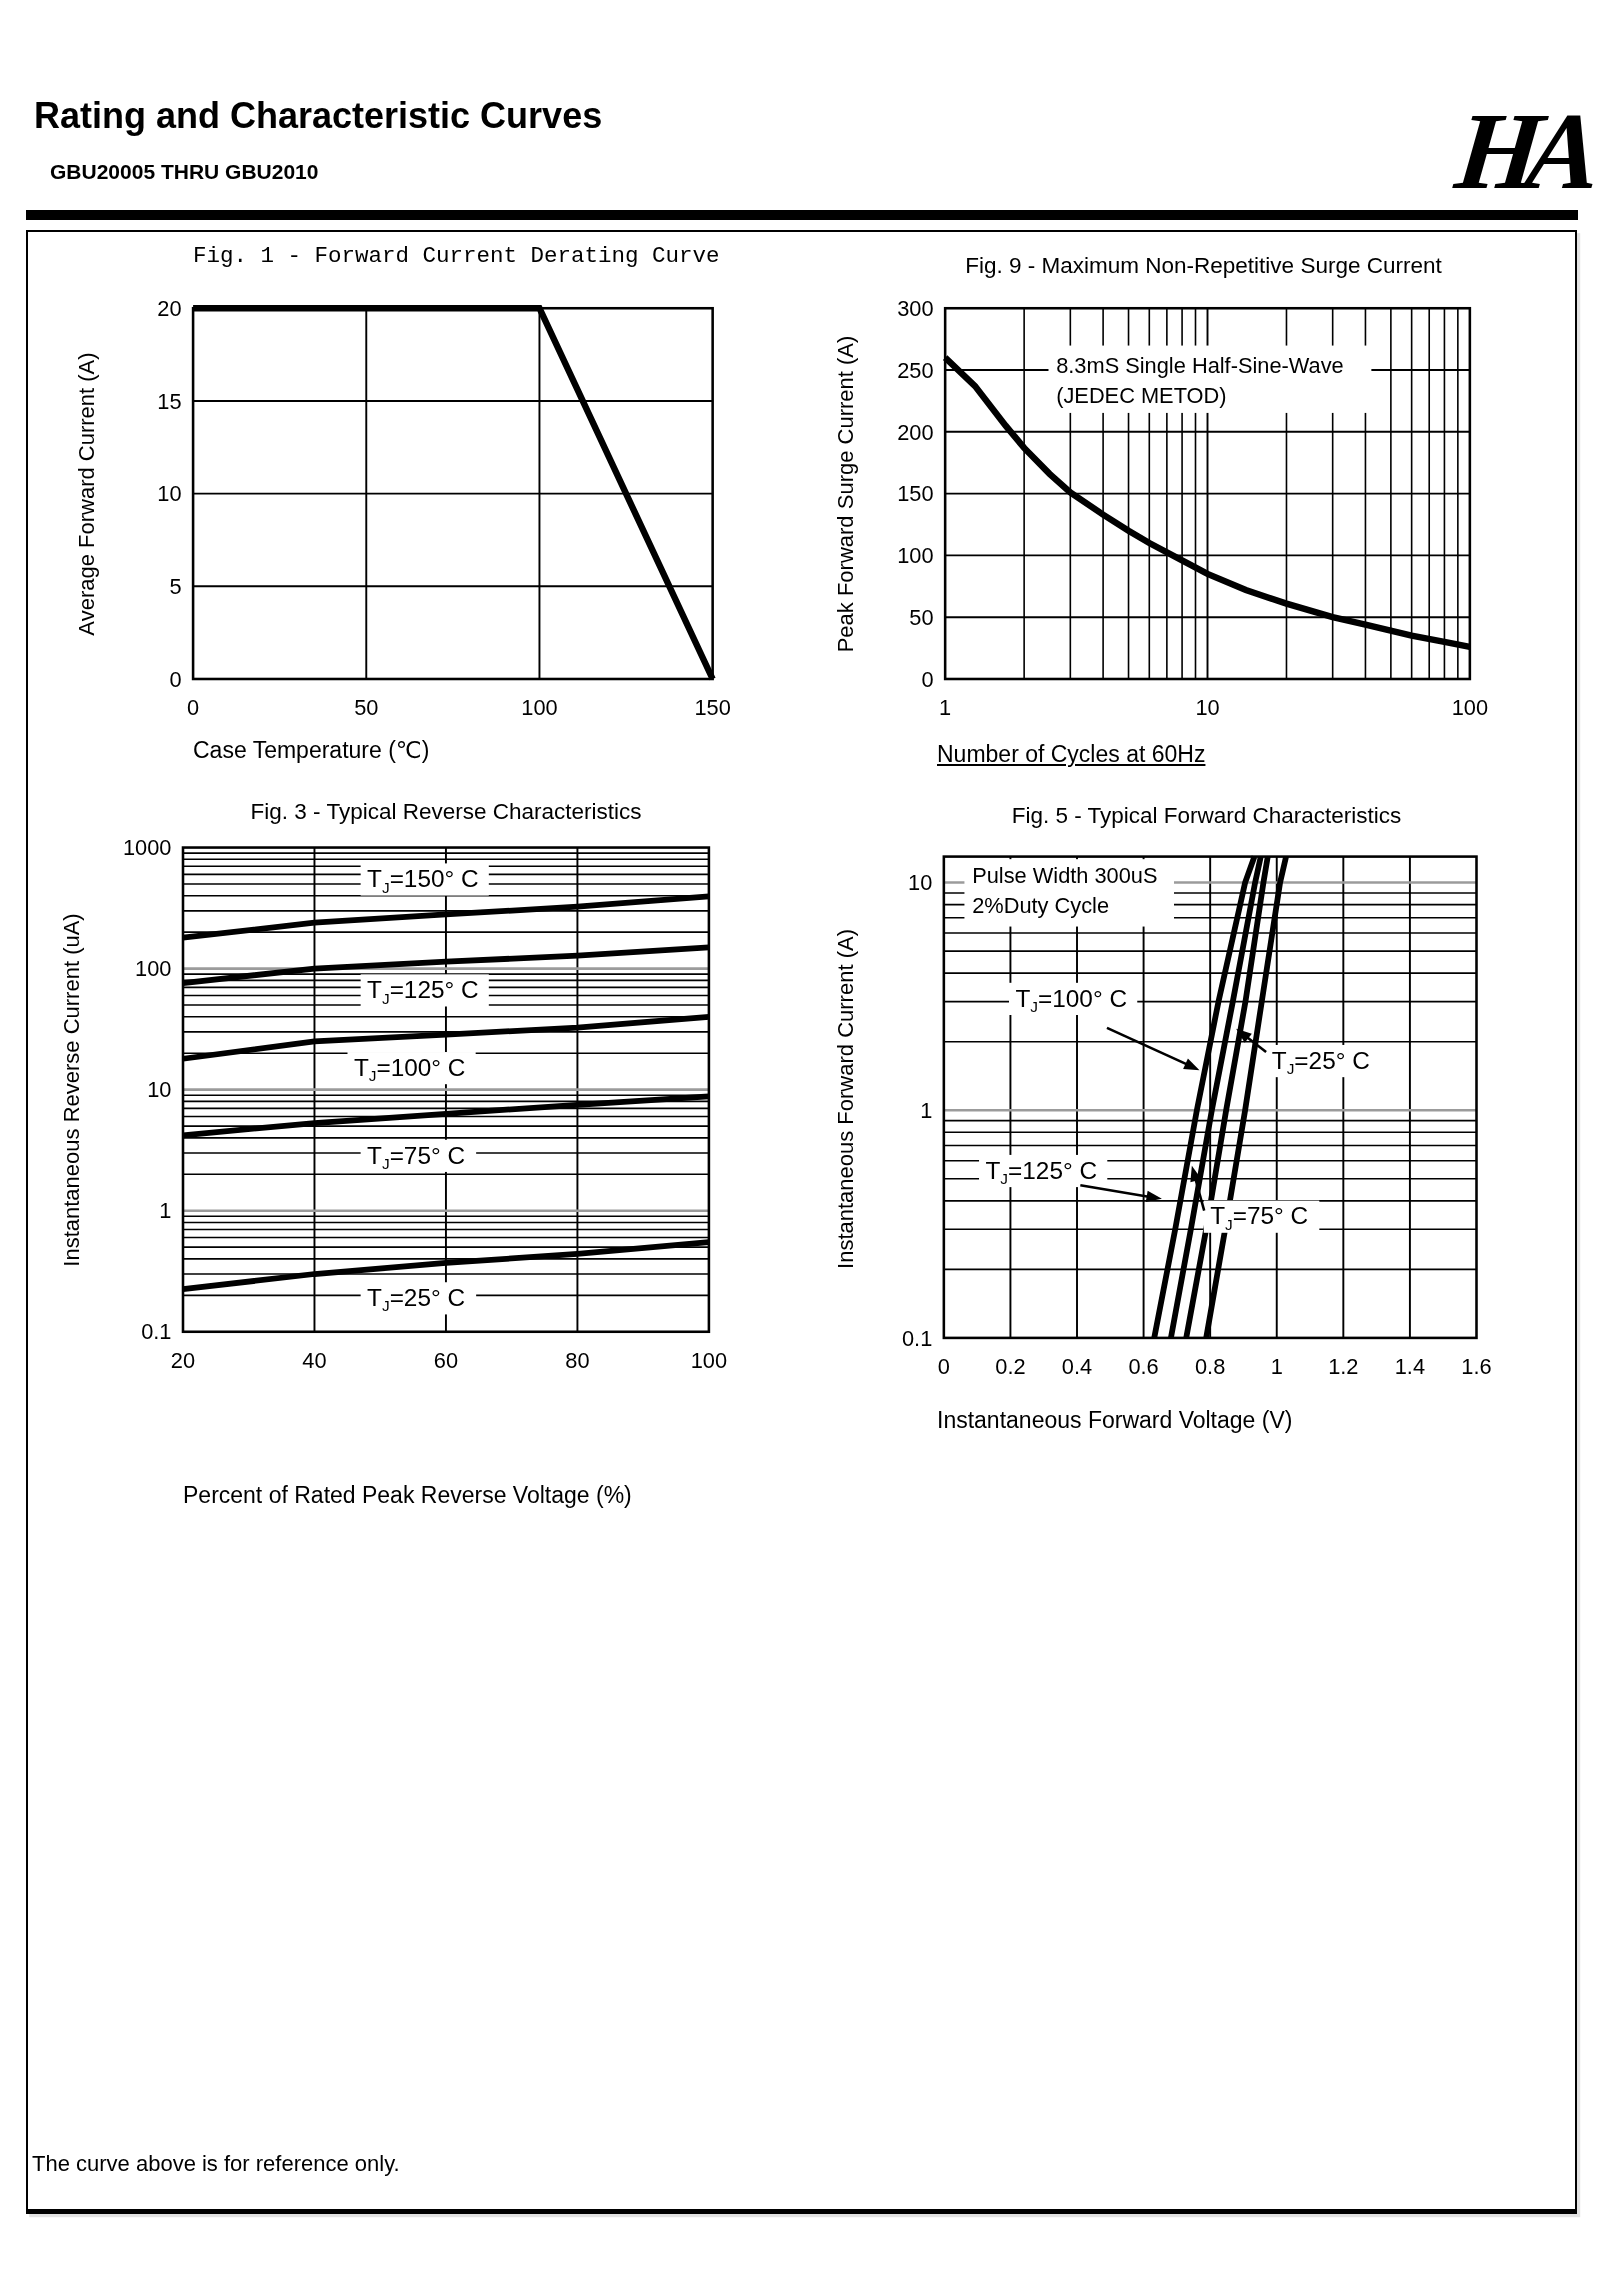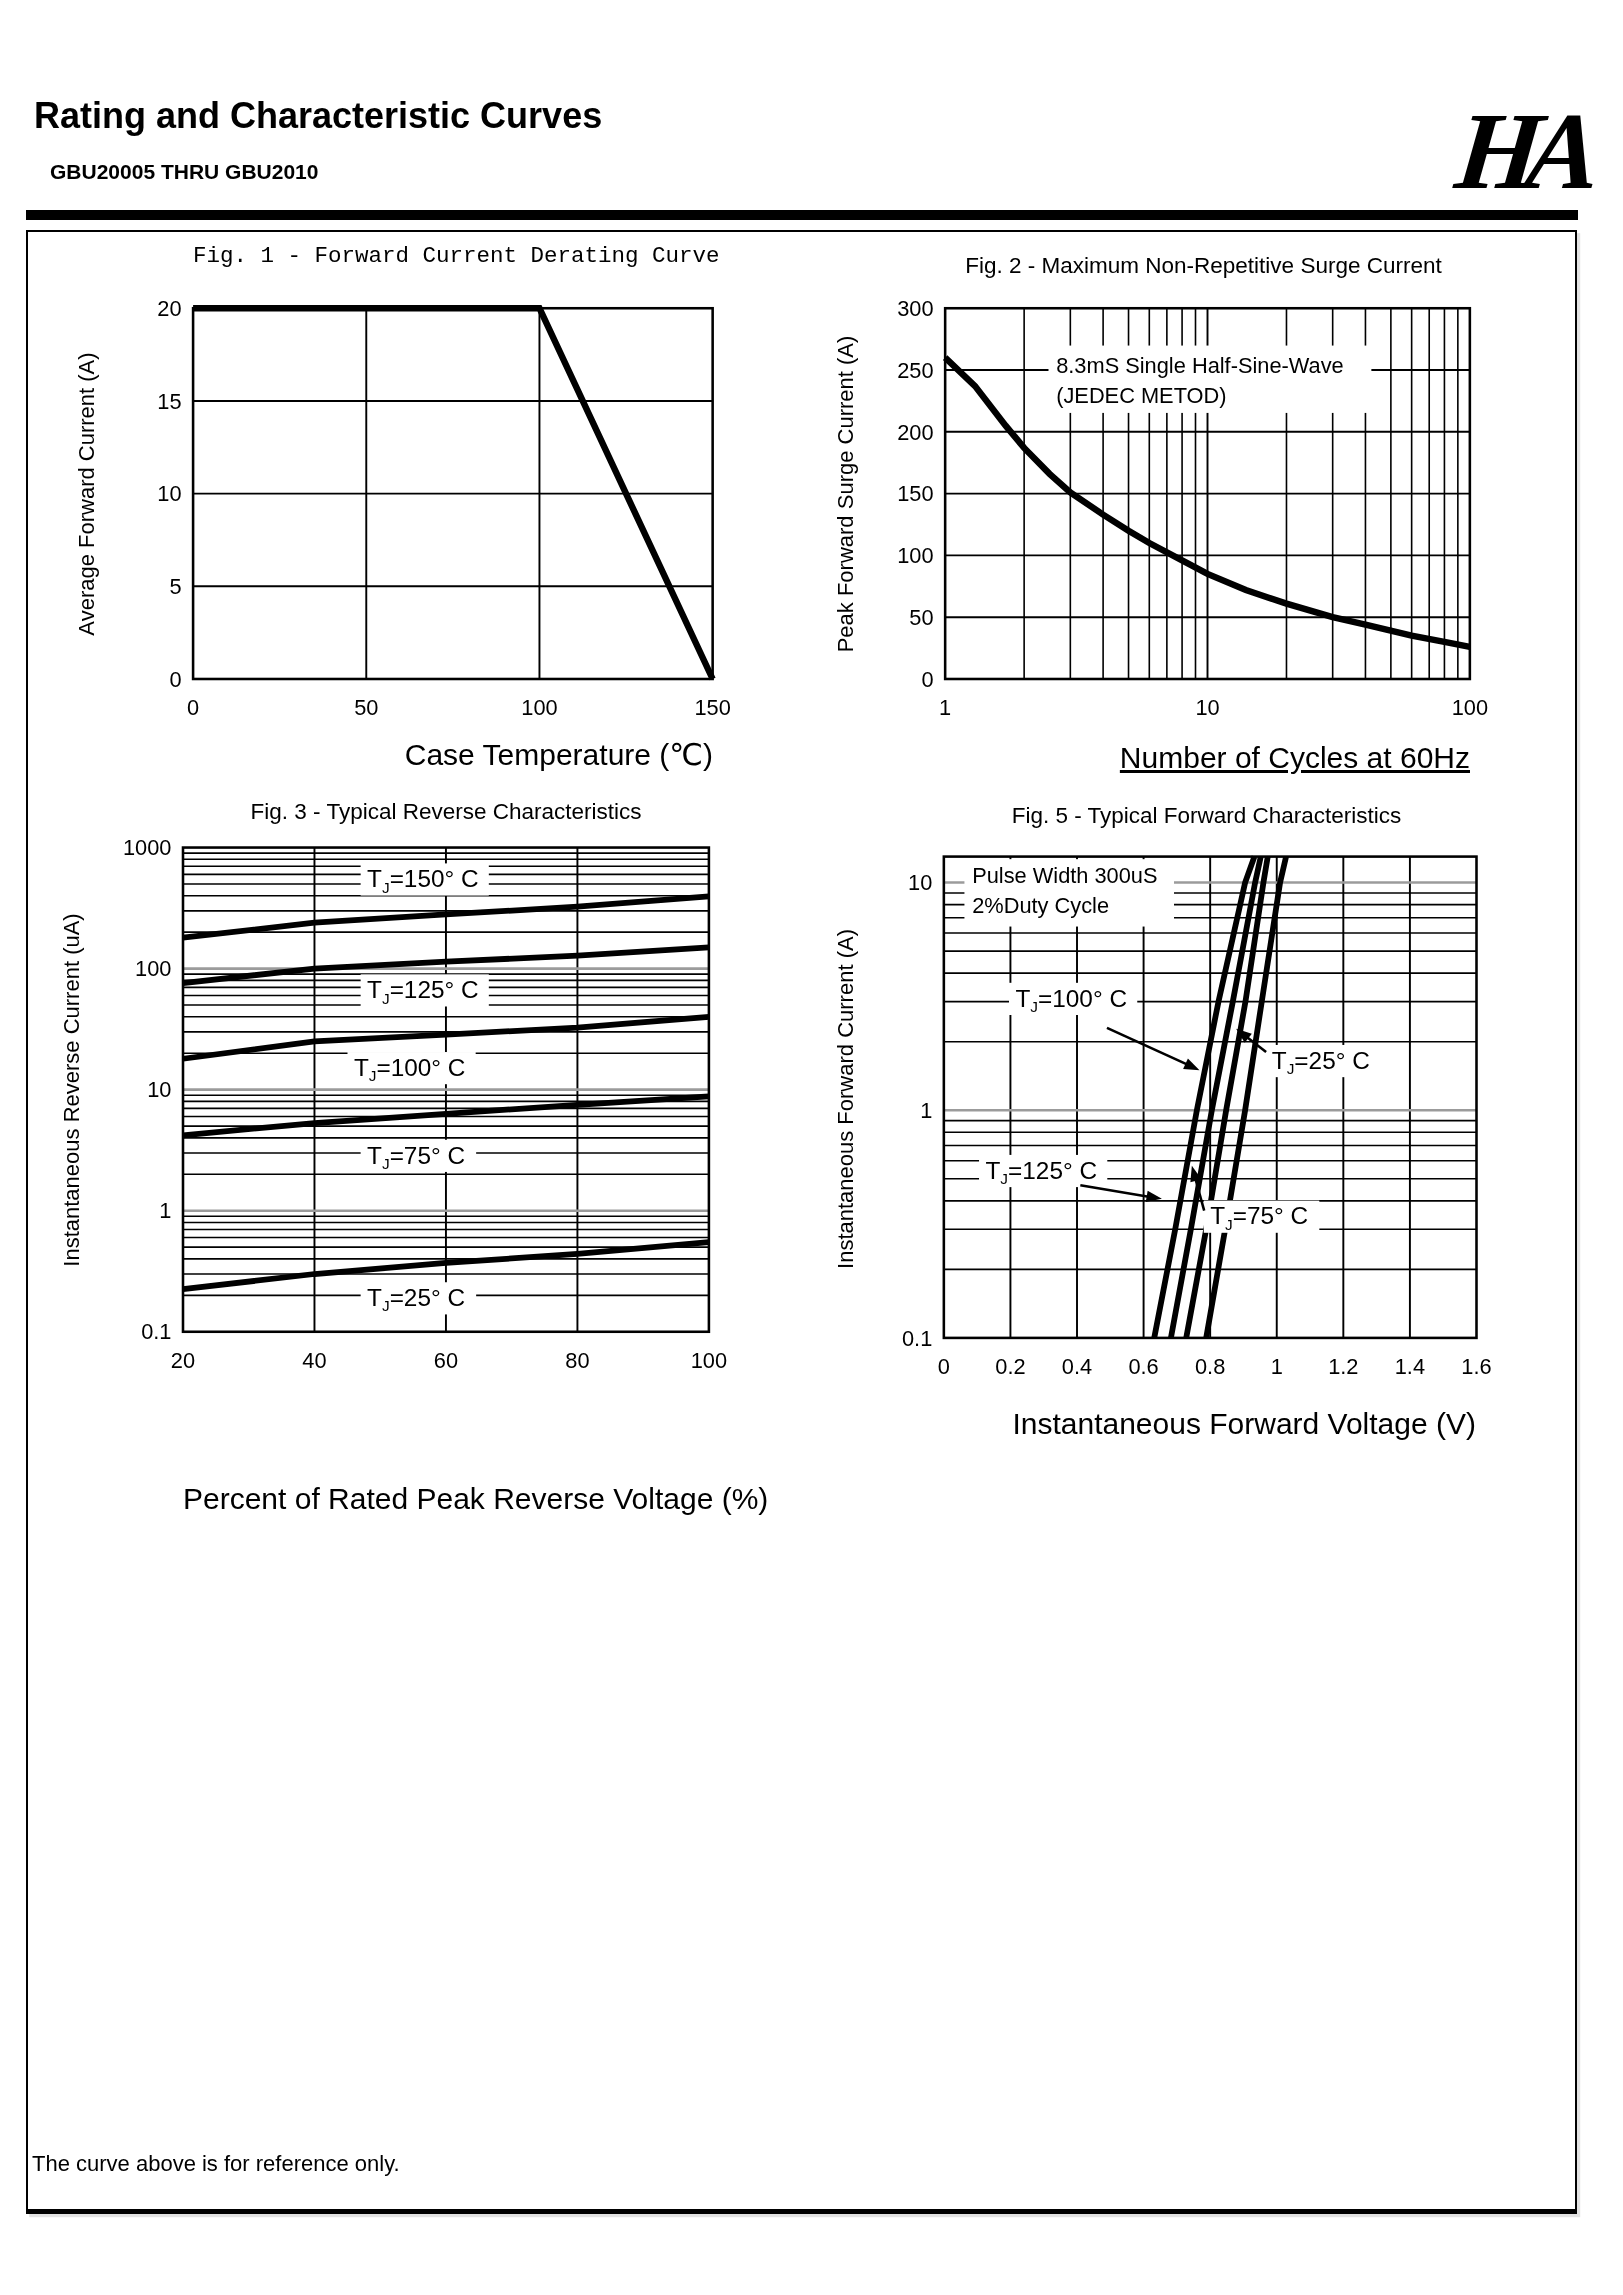--- a/index.html
+++ b/index.html
@@ -16,21 +16,21 @@
     font-style:italic;font-weight:bold;font-size:110px;letter-spacing:-0.14em;
     transform:skewX(-6deg);
   }
   .rule{left:26px;top:210px;width:1552px;height:10.3px;background:#000;}
   .panel{
     left:26px;top:230px;width:1547px;height:1977px;background:#fff;
     border:2.6px solid #000;border-bottom-width:5.8px;
     box-shadow:3.2px 3.2px 0 #e2e2e2;
   }
   .fig-title{font-size:22.5px;text-align:center;white-space:nowrap;}
-  .ax-x{font-size:30px;text-align:right;white-space:nowrap;}
+  .ax-x{font-size:23px;text-align:left;white-space:nowrap;}
   .ax-y{
     font-size:22px;white-space:nowrap;
     transform:translate(-50%,-50%) rotate(-90deg);
   }
   .footer-note{left:32px;top:2151px;font-size:22px;}
   svg{overflow:visible;}
   svg text{font-family:"Liberation Sans","DejaVu Sans",sans-serif;fill:#000;}
 </style>
 </head>
 <body>
@@ -57,21 +57,21 @@
     <text x="950" y="664" font-size="34" text-anchor="middle">150</text>
     <text x="122" y="620" font-size="34" text-anchor="end">0</text>
     <text x="122" y="475.5" font-size="34" text-anchor="end">5</text>
     <text x="122" y="331" font-size="34" text-anchor="end">10</text>
     <text x="122" y="186.5" font-size="34" text-anchor="end">15</text>
     <text x="122" y="42" font-size="34" text-anchor="end">20</text>
   </svg>
 <div class="abs ax-x" style="left:193px;top:737px;width:520px;">Case Temperature (℃)</div>
 <div class="abs ax-y" style="left:87px;top:494px;">Average Forward Current (A)</div>
 
-<div class="abs fig-title" style="left:937px;top:253px;width:533px;">Fig. 2 - Maximum Non-Repetitive Surge Current</div>
+<div class="abs fig-title" style="left:937px;top:253px;width:533px;">Fig. 9 - Maximum Non-Repetitive Surge Current</div>
 <svg class="abs" style="left:854px;top:289px;" width="648" height="449" viewBox="0 0 1010 700">
     <line x1="265.1212682265683" y1="30" x2="265.1212682265683" y2="608" stroke="#000000" stroke-width="2.5"></line>
     <line x1="337.1425931803419" y1="30" x2="337.1425931803419" y2="608" stroke="#000000" stroke-width="2.5"></line>
     <line x1="388.2425364531366" y1="30" x2="388.2425364531366" y2="608" stroke="#000000" stroke-width="2.5"></line>
     <line x1="427.8787317734317" y1="30" x2="427.8787317734317" y2="608" stroke="#000000" stroke-width="2.5"></line>
     <line x1="460.2638614069102" y1="30" x2="460.2638614069102" y2="608" stroke="#000000" stroke-width="2.5"></line>
     <line x1="487.645098365831" y1="30" x2="487.645098365831" y2="608" stroke="#000000" stroke-width="2.5"></line>
     <line x1="511.3638046797049" y1="30" x2="511.3638046797049" y2="608" stroke="#000000" stroke-width="2.5"></line>
     <line x1="532.2851863606838" y1="30" x2="532.2851863606838" y2="608" stroke="#000000" stroke-width="2.5"></line>
     <line x1="551" y1="30" x2="551" y2="608" stroke="#000000" stroke-width="3"></line>

